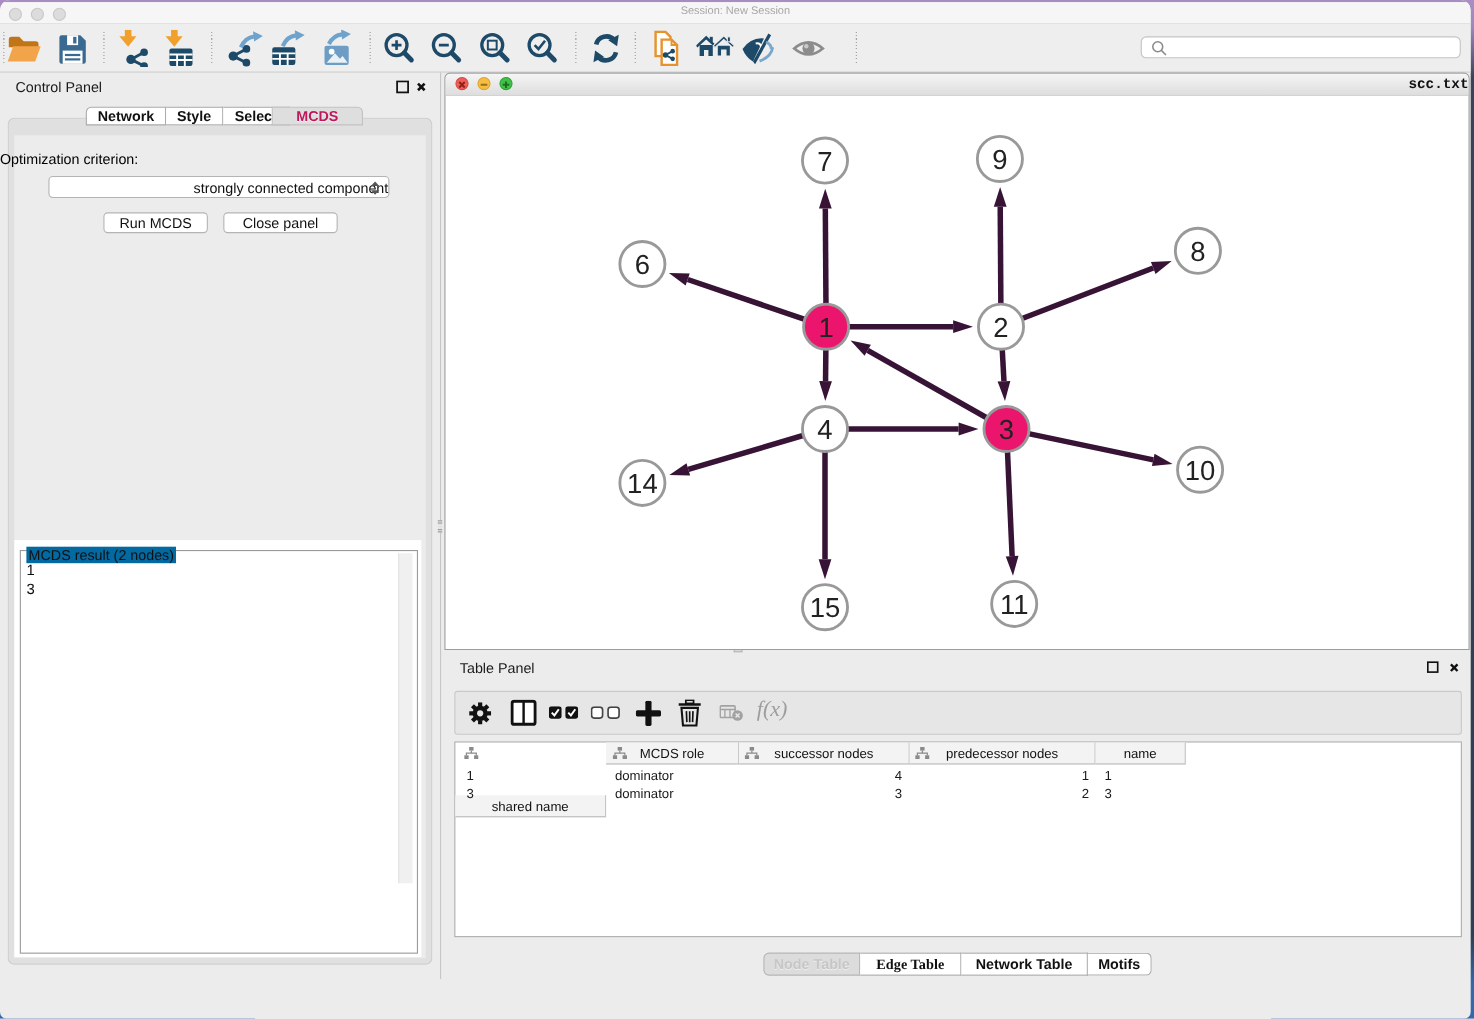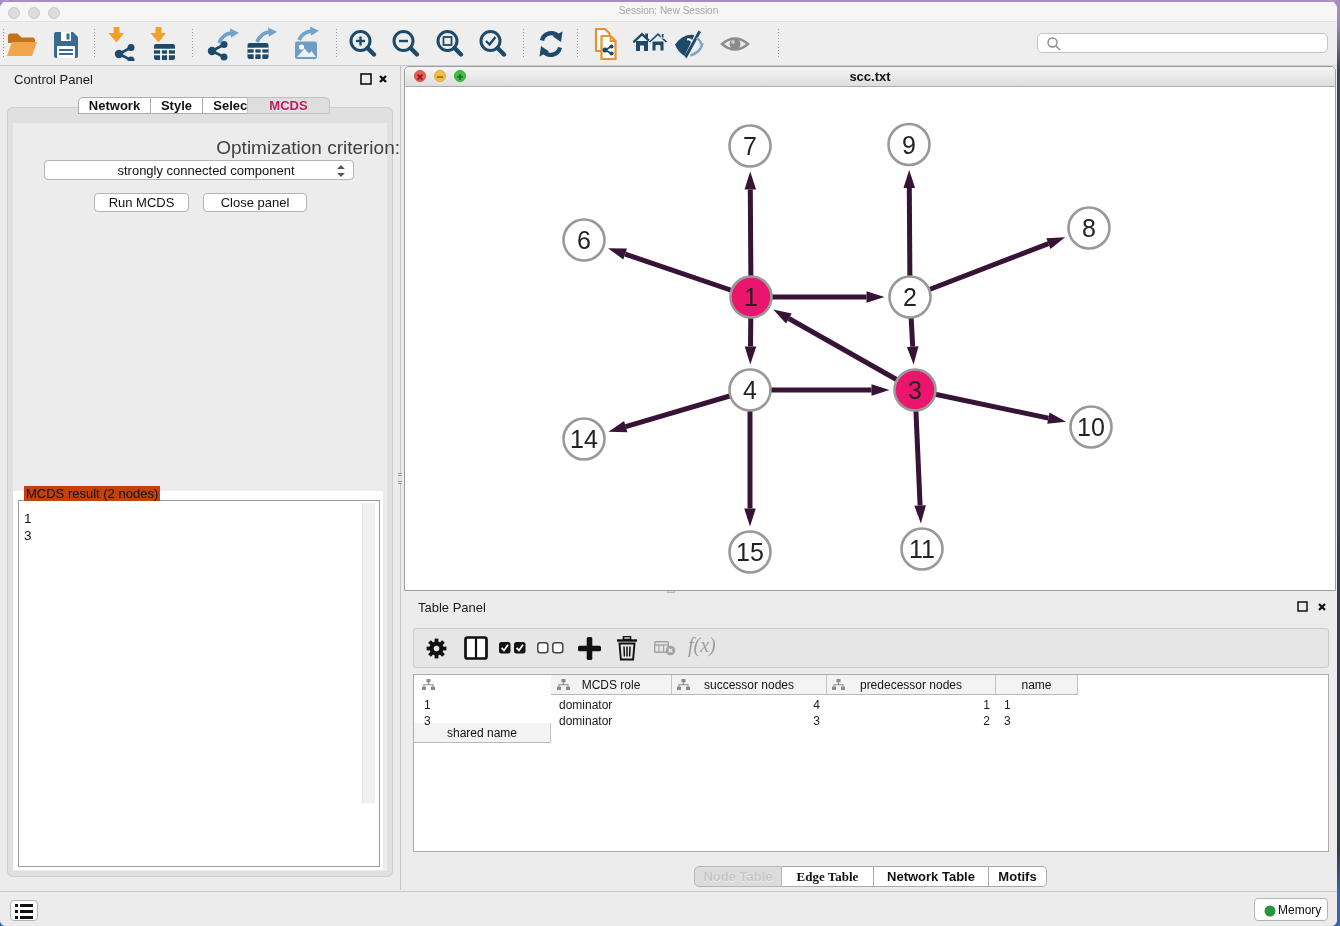--- a/index.html
+++ b/index.html
@@ -221,52 +221,52 @@
     <rect x="1" y="1" width="10" height="10" fill="none" stroke="#111" stroke-width="1.6"></rect>
     <path d="M20 1 L26 7 M26 1 L20 7" stroke="#111" stroke-width="2.4" transform="translate(0,2)"></path>
   </svg>
   <div class="cp-panel">
       <div class="cp-inner"></div>
     </div>
   <div class="tab" style="left:78px; width:73px; border-radius:5px 0 0 0;">Network</div>
   <div class="tab" style="left:151px; width:52px; border-left:none;">Style</div>
   <div class="tab" style="left:203px; width:60px; border-left:none;">Select</div>
   <div class="tab" style="left:247px; width:83px; border-radius:0 5px 0 0; background:#dedede; border-color:#c2c2c2; color:#be185d; text-shadow:0 1px 0 #f2f2f2;">MCDS</div>
-  <div class="abs" style="left:0; top:137px; width:400px; text-align:right; font-size:19px; color:#404040;">Optimization criterion:</div>
-  <div class="btn" style="left:44px; top:160px; width:310px; height:20px; text-align:center; padding-left:14px; line-height:19px;">strongly connected component
+  <div class="abs" style="left:0; top:137px; width:400px; text-align:left; font-size:13px; color:#000000;">Optimization criterion:</div>
+  <div class="btn" style="left:44px; top:160px; width:310px; height:20px; text-align:right; padding-left:14px; line-height:19px;">strongly connected component
     <svg width="10" height="14" style="position:absolute; right:7px; top:3px;" viewBox="0 0 10 14">
       <path d="M1.2 5 L5 1 L8.8 5 Z" fill="#555"></path>
       <path d="M1.2 9 L5 13 L8.8 9 Z" fill="#555"></path>
     </svg>
   </div>
   <div class="btn" style="left:94px; top:193px; width:95px; height:19px; line-height:18px;">Run MCDS</div>
   <div class="btn" style="left:203px; top:193px; width:104px; height:19px; line-height:18px;">Close panel</div>
 
   <div class="abs" style="left:13px; top:491px; width:370px; height:379px; background:#fff;"></div>
   <div class="abs" style="left:18px; top:500px; width:362px; height:367px; border:1px solid #9a9a9a;"></div>
   <div class="abs" style="left:362px; top:503px; width:13px; height:300px; background:#f0f0f0; border-left:1px solid #e3e3e3;"></div>
-  <div class="abs" style="left:24px; top:486px; background:#c2410c; padding:0 2px; font-size:13px; color:#111;">MCDS result (2 nodes)</div>
+  <div class="abs" style="left:24px; top:497px; background:#0369a1; padding:0 2px; font-size:13px; color:#111;">MCDS result (2 nodes)</div>
   <div class="abs" style="left:24px; top:511px; font-size:13.5px; color:#111; line-height:16.5px;">1<br>3</div>
 
   <div class="vsplit"></div>
   <div class="abs" style="left:398px; top:473px; width:4px; height:11px; border-top:3px double #9a9a9a; border-bottom:3px double #9a9a9a; background:#e4e4e4;"></div>
   <div class="abs" style="left:667px; top:588px; width:8px; height:5px; background:#d9d9d9; border:1px solid #b5b5b5;"></div>
 
   <div class="netwin">
     <div class="nettitle">
       <div class="light" style="left:9px;  background:#ed5f57; border:1px solid #d94942;"></div>
       <div class="light" style="left:29px; background:#f5bd41; border:1px solid #e0a532;"></div>
       <div class="light" style="left:49px; background:#43c047; border:1px solid #2fa334;"></div>
       <svg width="60" height="20" style="position:absolute;left:9px;top:4px;" viewBox="0 0 60 20">
         <path d="M3.5 3.5 L8.5 8.5 M8.5 3.5 L3.5 8.5" stroke="#90201c" stroke-width="1.8"></path>
         <line x1="23" y1="6" x2="29" y2="6" stroke="#9a6e13" stroke-width="1.8"></line>
         <line x1="43" y1="6" x2="49" y2="6" stroke="#1c7020" stroke-width="1.8"></line>
         <line x1="46" y1="3" x2="46" y2="9" stroke="#1c7020" stroke-width="1.8"></line>
       </svg>
-      <div style="position:absolute; top:2px; left:0; right:0; text-align:center; font-size:13px; font-weight:600; color:#111;">scc.txt</div>
+      <div style="position:absolute; top:2px; left:0; right:0; text-align:right; font-size:13px; font-weight:600; color:#111;font-family:Liberation Mono, monospace;">scc.txt</div>
     </div>
     <svg style="position:absolute; left:0; top:20px;" width="931" height="503" viewBox="0 0 931 503">
       <g stroke="#371336" stroke-width="5">
         <line x1="346.0" y1="210.0" x2="345.3" y2="102.5"></line>
         <line x1="346.0" y1="210.0" x2="220.2" y2="167.1"></line>
         <line x1="346.0" y1="210.0" x2="461.5" y2="210.0"></line>
         <line x1="346.0" y1="210.0" x2="345.5" y2="259.5"></line>
         <line x1="505.0" y1="210.0" x2="504.3" y2="101.0"></line>
         <line x1="505.0" y1="210.0" x2="643.4" y2="156.6"></line>
         <line x1="505.0" y1="210.0" x2="507.7" y2="259.6"></line>
@@ -428,32 +428,13 @@
     <div class="td" style="left:476px; top:22px; width:100px; text-align:right;">1</div>
     <div class="td" style="left:476px; top:38px; width:100px; text-align:right;">2</div>
     <div class="td" style="left:590px; top:22px;">1</div>
     <div class="td" style="left:590px; top:38px;">3</div>
   </div>
   <div class="btab" style="left:694px; width:88px; border-radius:5px 0 0 5px; background:#dcdcdc; border-color:#b5b5b5; color:#c6c6c6; text-shadow:0 1px 0 #efefef;">Node Table</div>
   <div class="btab" style="left:782px; width:92px; border-left:none;font-family:Liberation Serif, serif;">Edge Table</div>
   <div class="btab" style="left:874px; width:115px; border-left:none;">Network Table</div>
   <div class="btab" style="left:989px; width:58px; border-left:none; border-radius:0 5px 5px 0;">Motifs</div>
 
-  <div class="statusbar">
-    <div class="btn" style="left:10px; top:8px; width:28px; height:21px;">
-      <svg width="18" height="15" style="margin-top:3px;" viewBox="0 0 18 15">
-        <g fill="#111">
-          <rect x="0" y="0" width="3" height="3"></rect>
-            <rect x="5" y="0" width="13" height="3"></rect>
-          <rect x="0" y="6" width="3" height="3"></rect>
-            <rect x="5" y="6" width="13" height="3"></rect>
-          <rect x="0" y="12" width="3" height="3"></rect>
-            <rect x="5" y="12" width="13" height="3"></rect>
-        </g>
-      </svg>
-    </div>
-    <div class="btn" style="right:9px; top:6px; width:74px; height:23px; line-height:22px; font-size:12px; padding-left:23px; text-align:left;">Memory
-      <svg width="12" height="12" style="position:absolute;left:9px;top:6px;" viewBox="0 0 12 12">
-        <circle cx="6" cy="6" r="5.5" fill="#27963c"></circle>
-      </svg>
-    </div>
-  </div>
 </div>
 
 </body></html>

